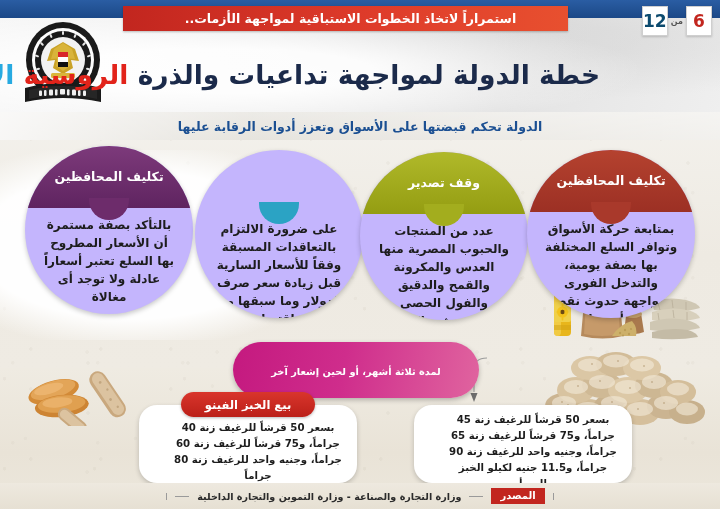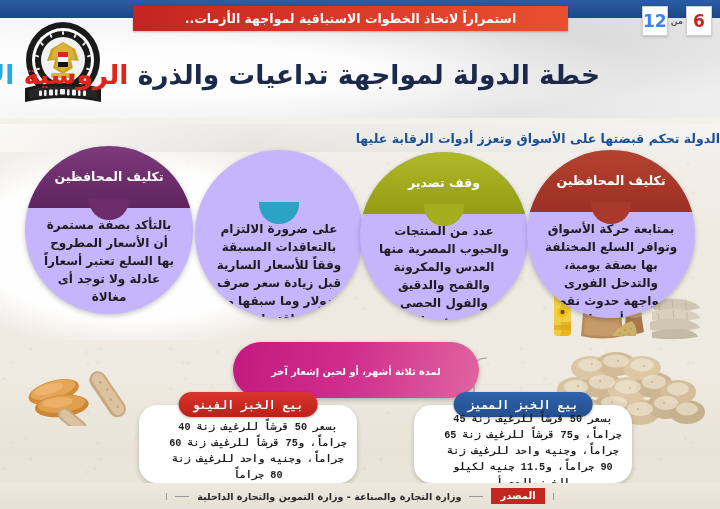--- a/index.html
+++ b/index.html
@@ -49,55 +49,56 @@
   
   .blue-strip{position:absolute;top:0;left:0;width:720px;height:18px;background:#1e4f93;}
   .blue-strip .sheen{position:absolute;inset:0;background:linear-gradient(180deg,#2a5da3 0%,#1b4887 100%);}
 
   
   .ribbon{
     position:absolute;top:6px;right:152px;height:25px;width:435px;
     background:linear-gradient(90deg,#c2261f 0%,#de3b2a 55%,#e8502f 100%);
     display:flex;align-items:center;justify-content:center;
     box-shadow:0 1px 2px rgba(0,0,0,.25);
+    padding-left:10px;
   }
   .ribbon span{
     color:#fff;font-size:12.5px;font-weight:bold;letter-spacing:.1px;white-space:nowrap;
   }
 
   
   .counter{position:absolute;top:6px;right:8px;display:flex;align-items:center;gap:3px;direction:rtl;}
   .counter .chip{
     background:#fff;border:1px solid #cfcfcf;min-width:24px;height:28px;
     display:flex;align-items:center;justify-content:center;
     font-size:17px;font-weight:bold;box-shadow:0 1px 2px rgba(0,0,0,.18);
   }
   .counter .cur{color:#c2261f;}
-  .counter .tot{color:#3b82f6;}
+  .counter .tot{color:#0c4a6e;}
   .counter .of{font-size:8px;color:#555;font-weight:bold;}
 
   
   .logo{position:absolute;top:16px;right:611px;width:92px;height:96px;}
   .logo svg{display:block;}
 
   
   .title{
     position:absolute;top:62px;right:120px;left:10px;
     text-align:right;direction:rtl;white-space:nowrap;
     font-size:26.5px;font-weight:bold;line-height:1;
   }
   .t-dark{color:#1b2a4a;}
   .t-red{color:#e2231a;}
   .t-cyan{color:#27aae1;}
 
   
   .sub-band{
-    position:absolute;top:124px;left:0;width:720px;height:28px;
+    position:absolute;top:112px;left:0;width:720px;height:28px;
     background:linear-gradient(180deg,#e9e7e2 0%,#e2dfd8 100%);
-    display:flex;align-items:center;justify-content:flex-start;
+    display:flex;align-items:center;justify-content:center;
   }
   .sub-band .wash{position:absolute;inset:0;background:
     linear-gradient(90deg,rgba(255,255,255,.75) 0%,rgba(255,255,255,.15) 35%,rgba(255,255,255,.55) 100%);}
   .sub-band span{position:relative;color:#1b4f92;font-size:12.5px;font-weight:bold;}
 
   
   .circle{
     position:absolute;width:168px;height:168px;border-radius:50%;
     background:#c4b5fd;overflow:hidden;
     box-shadow:0 2px 5px rgba(0,0,0,.22);
@@ -141,21 +142,20 @@
   .banner .b1{font-size:14.5px;font-weight:bold;line-height:1.1;}
   .banner .b2{font-size:9.8px;font-weight:bold;margin-top:3px;}
 
   
   .conn{position:absolute;pointer-events:none;}
 
   
   .bbox{
     position:absolute;width:218px;height:78px;border-radius:18px;background:#fff;
     box-shadow:0 2px 5px rgba(0,0,0,.2);
-    font-family:Liberation Mono, monospace;
   }
   .bbox .pill{
     position:absolute;top:-13px;left:50%;transform:translateX(-50%);
     min-width:106px;height:25px;border-radius:13px;
     display:flex;align-items:center;justify-content:center;
     color:#fff;font-size:11.5px;font-weight:bold;padding:0 14px;white-space:nowrap;
     box-shadow:0 1px 3px rgba(0,0,0,.28);
   }
   .bbox .btxt{
     position:absolute;top:20px;left:0;right:0;bottom:4px;
@@ -435,21 +435,20 @@
   <div class="banner">
     <div class="b2">لمدة ثلاثة أشهر، أو لحين إشعار آخر</div>
   </div>
 
   <div class="bbox" id="box-fino">
     <div class="pill pill-red">بيع الخبز الفينو</div>
     <div class="btxt">بسعر 50 قرشاً للرغيف زنة 40 جراماً، و75 قرشاً للرغيف زنة 60 جراماً، وجنيه واحد للرغيف زنة 80 جراماً</div>
   </div>
 
   <div class="bbox" id="box-mumayaz">
-    <div class="pill pill-blue">بيع الخبز المميز</div>
     <div class="btxt">بسعر 50 قرشاً للرغيف زنة 45 جراماً، و75 قرشاً للرغيف زنة 65 جراماً، وجنيه واحد للرغيف زنة 90 جراماً، و11.5 جنيه لكيلو الخبز المعبأ</div>
   </div>
 
   <div class="footer">
     <div class="tick"></div>
     <div class="src">المصدر</div>
     <div class="dash"></div>
     <div class="srctxt">وزارة التجارة والصناعة - وزارة التموين والتجارة الداخلية</div>
     <div class="dash"></div>
     <div class="tick"></div>

